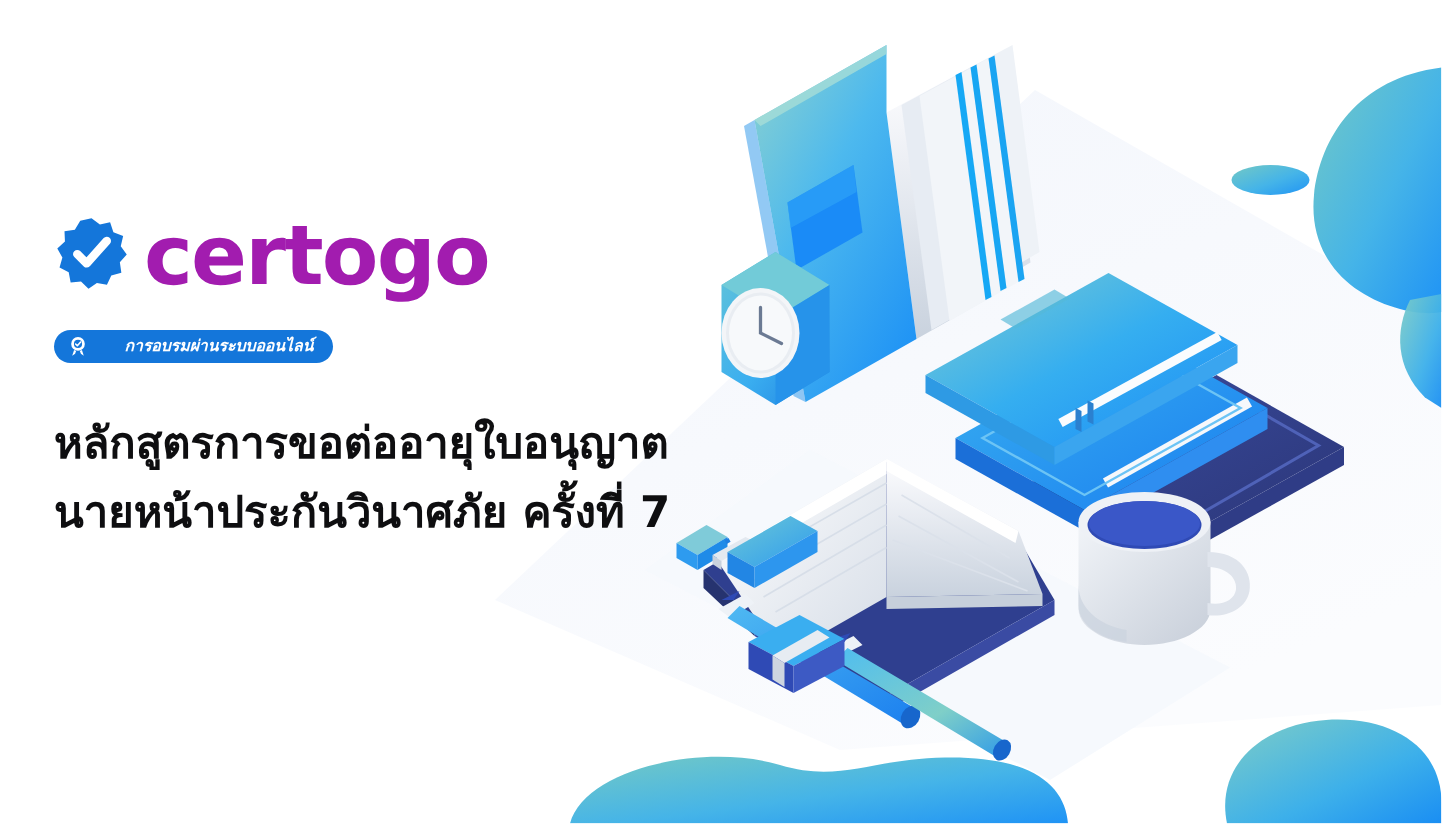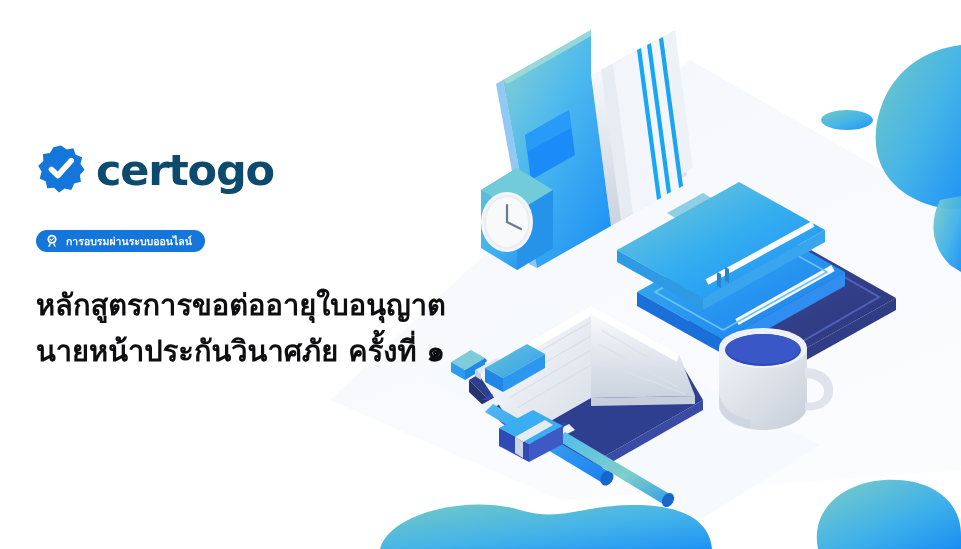--- a/index.html
+++ b/index.html
@@ -39,39 +39,40 @@
     gap: 10px;
   }
   .logo-mark {
     width: 50px;
     height: 50px;
     flex: 0 0 50px;
     display: block;
   }
   .logo-word {
     font-family: "DejaVu Sans", "Liberation Sans", sans-serif;
-    font-size: 43px;
+    font-size: 55px;
     font-weight: 700;
     letter-spacing: -1.2px;
-    color: #0c4a6e;
+    color: #a21caf;
     line-height: 1;
     position: relative;
     top: 1px;
   }
 
   .badge {
     display: inline-flex;
     align-items: center;
-    gap: 7px;
+    gap: 24px;
     background: #1476da;
     border-radius: 999px;
     padding: 4px 13px 5px 9px;
-    margin-top: 32px;
+    margin-top: 22px;
     height: 13px;
     box-sizing: content-box;
+    font-style: italic;
   }
   .badge-icon {
     width: 14px;
     height: 14px;
     display: block;
     flex: 0 0 14px;
   }
   .badge-text {
     font-size: 10.5px;
     font-weight: 700;
@@ -332,17 +333,17 @@
         <circle cx="8" cy="6" r="3.1" fill="#1476da"></circle>
         <path d="M6.2 6.1 L7.5 7.4 L10 4.6" stroke="#ffffff" stroke-width="1.2" fill="none" stroke-linecap="round" stroke-linejoin="round"></path>
         <path d="M5 10.6 L3.6 15 L5.8 13.6 L6.6 11.4 Z" fill="#ffffff"></path>
         <path d="M11 10.6 L12.4 15 L10.2 13.6 L9.4 11.4 Z" fill="#ffffff"></path>
       </svg>
       <span class="badge-text">การอบรมผ่านระบบออนไลน์</span>
     </div>
 
     <div class="headline">
       <div class="headline-line">หลักสูตรการขอต่ออายุใบอนุญาต</div>
-      <div class="headline-line">นายหน้าประกันวินาศภัย ครั้งที่ ๑</div>
+      <div class="headline-line">นายหน้าประกันวินาศภัย ครั้งที่ 7</div>
     </div>
 
   </div>
 </div>
 
 </body></html>

